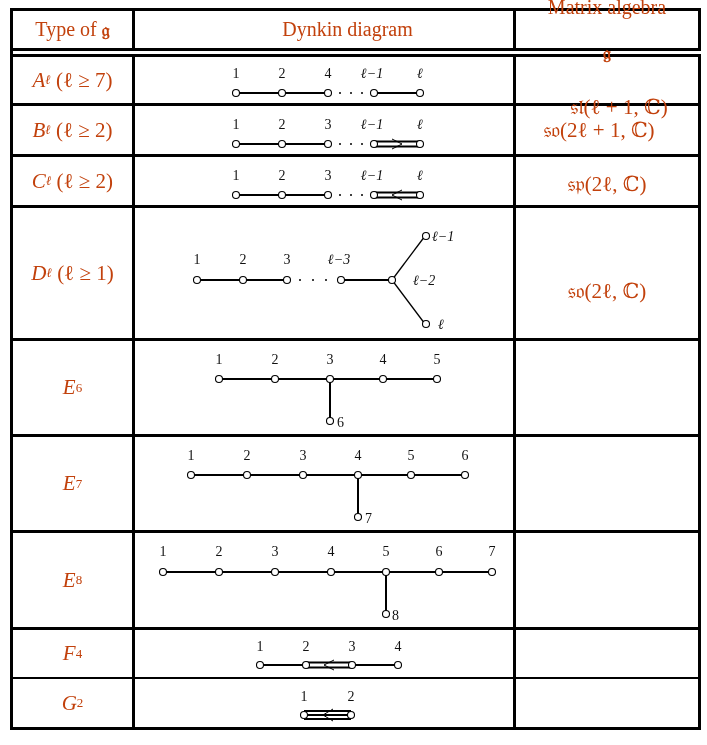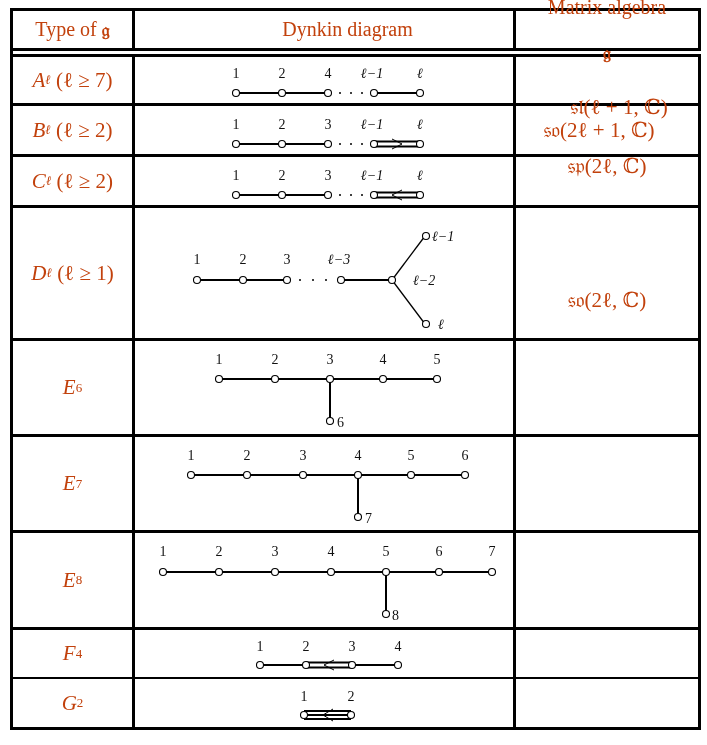--- a/index.html
+++ b/index.html
@@ -83,24 +83,24 @@
   <span class="it">G</span>
     <span class="subn">2</span>
 </div>
 
 <div class="cell" style="left:528px;top:57px;width:182px;height:38px;margin-top:31px;">
   <span>𝔰𝔩(ℓ + 1, ℂ)</span>
 </div>
 <div class="cell" style="left:516px;top:106px;width:166px;height:48px;">
   <span>𝔰𝔬(2ℓ + 1, ℂ)</span>
 </div>
-<div class="cell" style="left:516px;top:142px;width:182px;height:48px;border-radius:24px;">
+<div class="cell" style="left:516px;top:160px;width:182px;height:48px;border-radius:24px;">
   <span>𝔰𝔭(2ℓ, ℂ)</span>
 </div>
-<div class="cell" style="left:516px;top:208px;width:182px;height:166px;margin-top:9px;">
+<div class="cell" style="left:516px;top:208px;width:182px;height:166px;">
   <span>𝔰𝔬(2ℓ, ℂ)</span>
 </div>
 
 <svg class="dyn" width="707" height="745" xmlns="http://www.w3.org/2000/svg">
   <defs>
     <style>
       .e { stroke:#000; stroke-width:2; }
       .e1 { stroke:#000; stroke-width:1.3; }
       .n { fill:#fff; stroke:#000; stroke-width:1.1; }
       .dot { fill:#000; }

